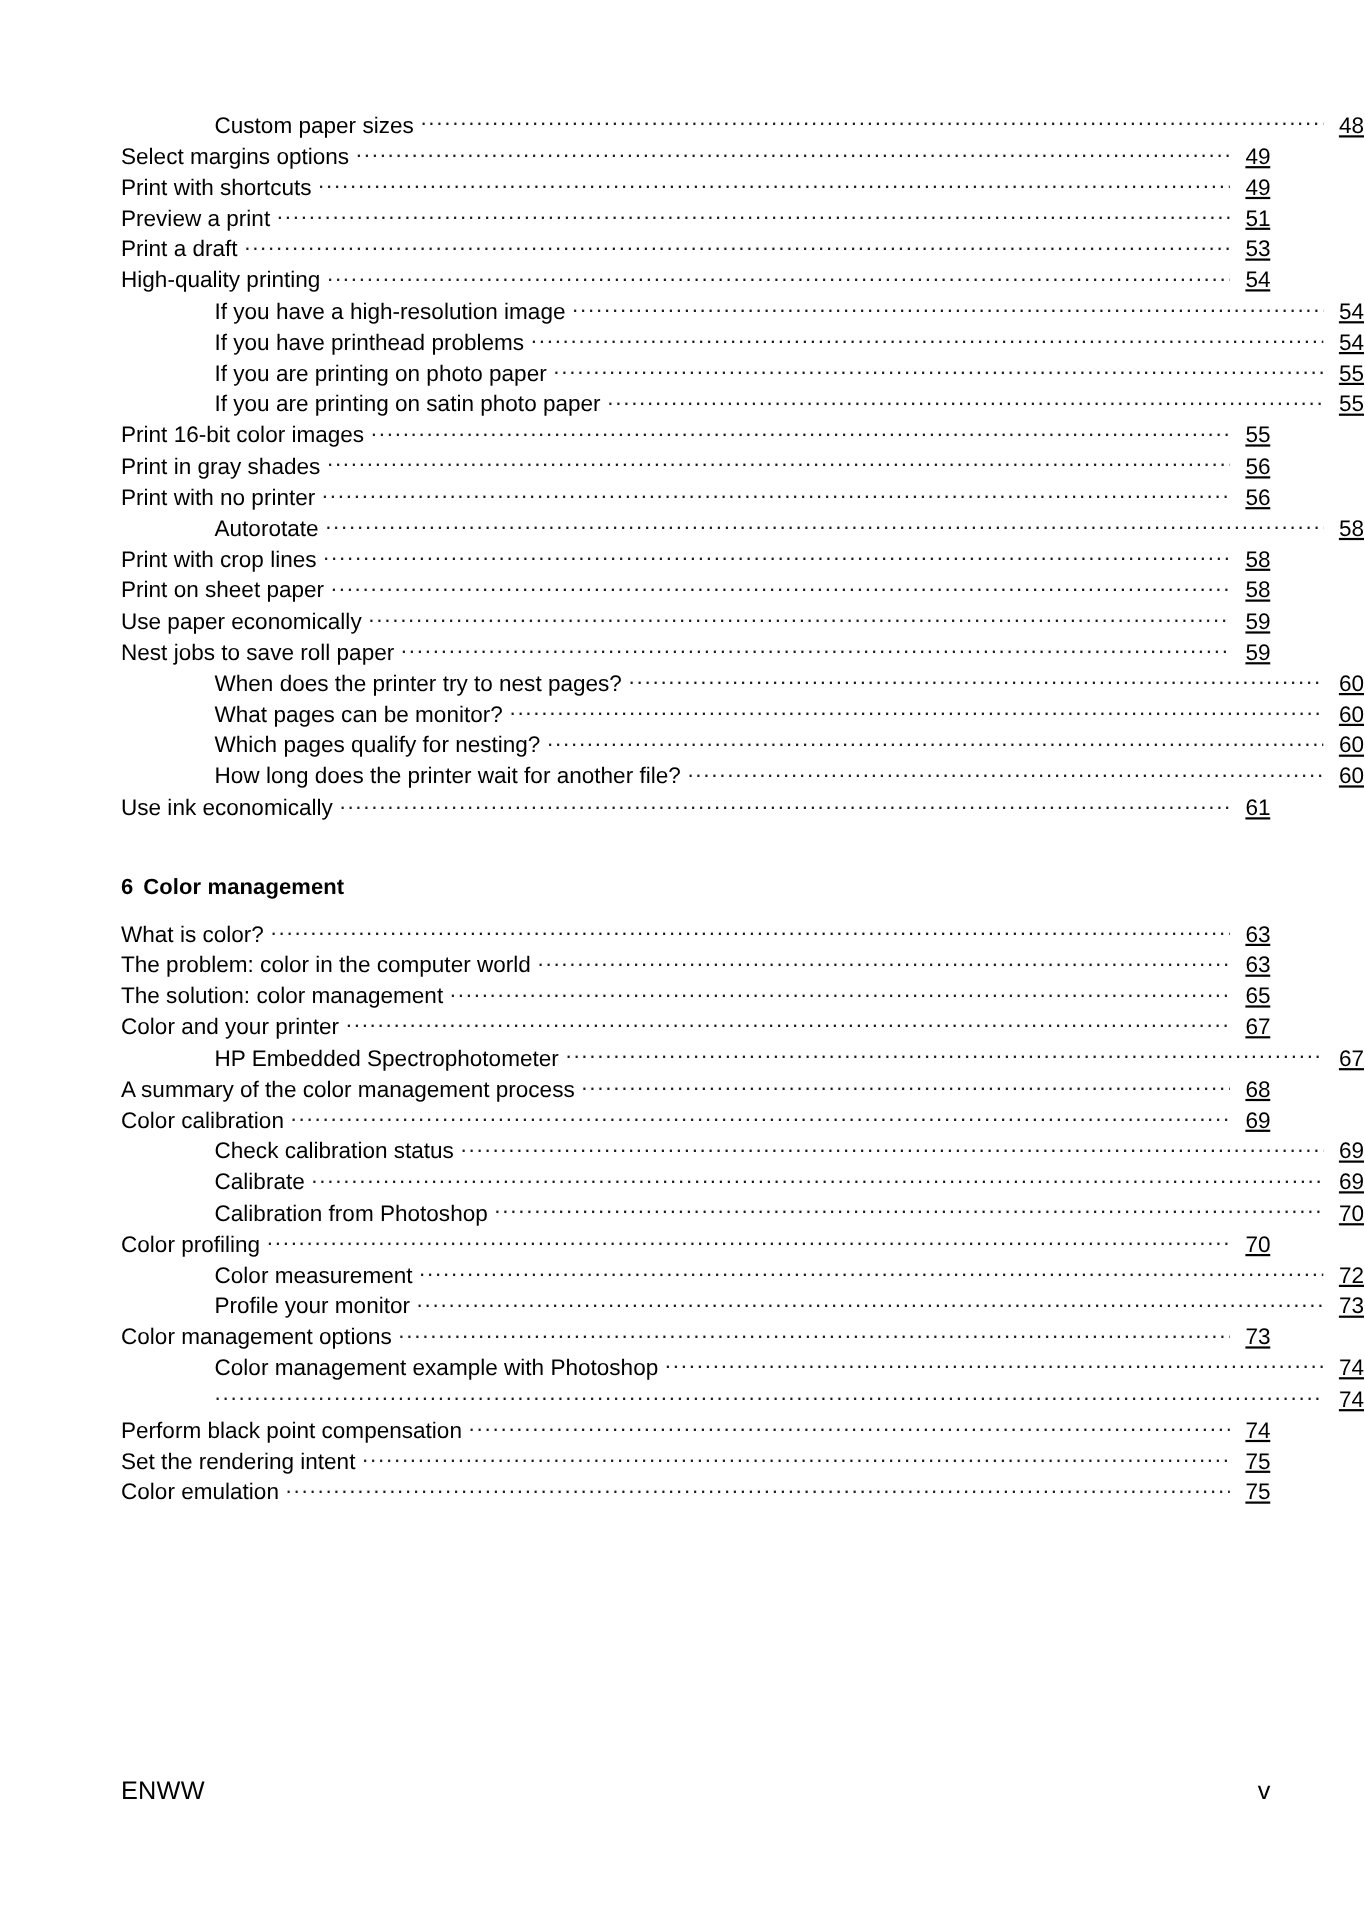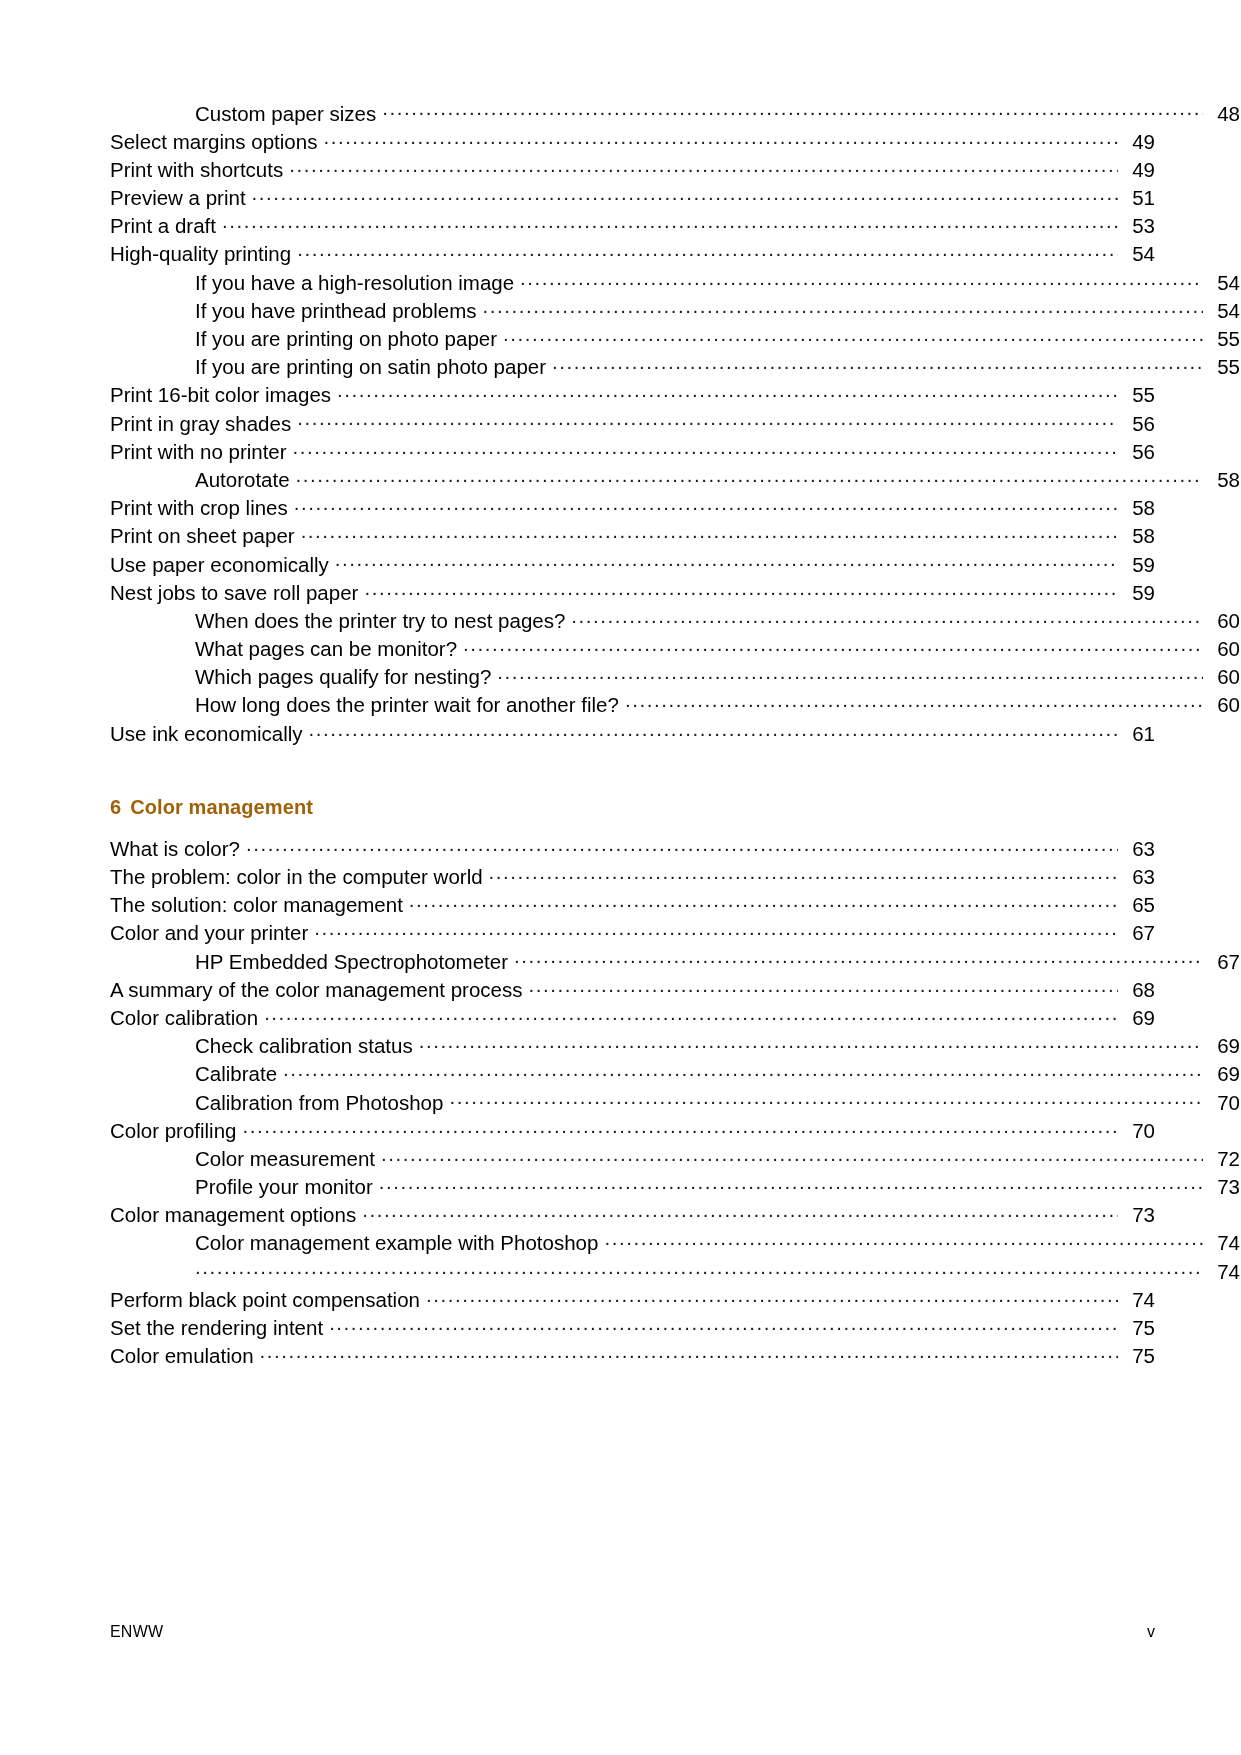--- a/index.html
+++ b/index.html
@@ -58,51 +58,52 @@
     white-space: nowrap;
     letter-spacing: 1.55px;
     font-size: 20.5px;
     color: #1a1a1a;
   }
   .toc-entry .pageno {
     flex: 0 0 auto;
     padding-left: 7px;
     text-align: right;
     min-width: 30px;
+    text-decoration: underline;
   }
 
   
   .lvl1 { padding-left: 85px; }
 
   
   .chapter-heading {
     font-size: 20px;
     font-weight: bold;
-    color: #a16207;
+    color: #000000;
     margin-top: 34px;
     margin-bottom: 16px;
     padding-left: 0px;
     letter-spacing: 0.1px;
   }
   .chapter-heading .num {
     margin-right: 9px;
   }
 
   .spacer-block { height: 14px; }
 
   
   .footer {
     position: absolute;
     left: 98px;
     right: 98px;
     bottom: 114px;
     display: flex;
     justify-content: space-between;
     align-items: baseline;
-    font-size: 16px;
+    font-size: 23px;
   }
   .footer .left  { font-weight: normal; letter-spacing: 0.2px; }
   .footer .right { font-weight: normal; }
 </style>
 </head>
 <body>
 
 <div class="page">
 
   <div class="content">

